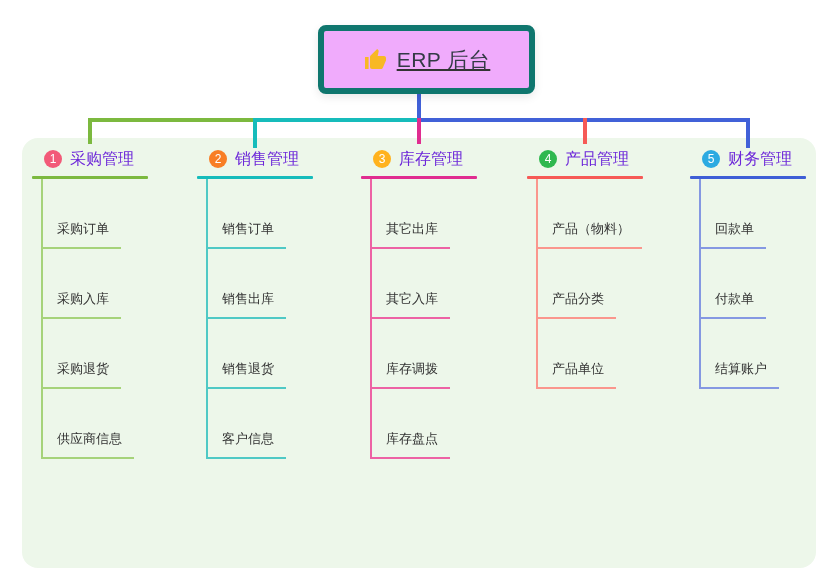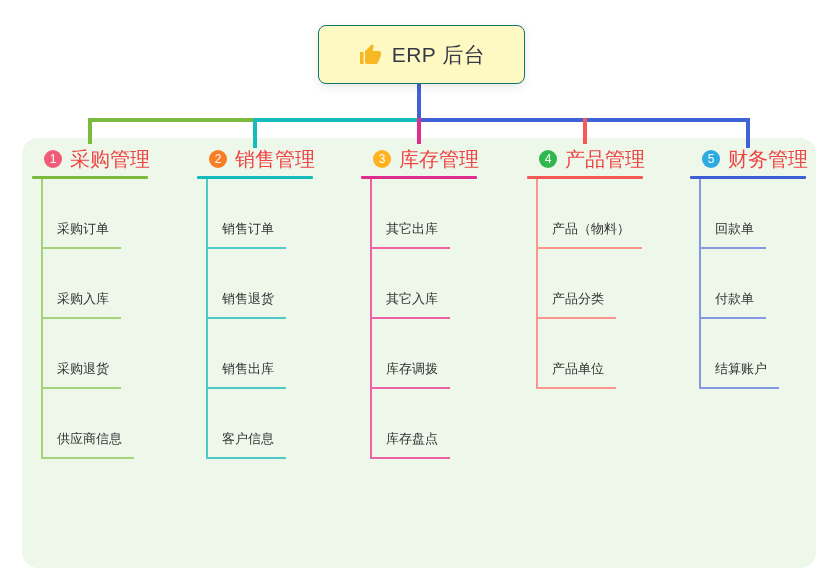--- a/index.html
+++ b/index.html
@@ -5,42 +5,42 @@
   html,body{margin:0;padding:0;}
   body{
     width:839px;height:588px;position:relative;overflow:hidden;
     background:#ffffff;
     font-family:"Liberation Sans","DejaVu Sans",sans-serif;
     color:#333;
   }
   
   .root{
     position:absolute;left:318px;top:25px;width:205px;height:57px;
-    background:#fef9c3;border:1px solid #0f766e;border-radius:8px;
+    background:#f0abfc;border:6px solid #0f766e;border-radius:8px;
     box-shadow:0 3px 10px rgba(0,0,0,.09);
-    display:flex;align-items:center;justify-content:center;gap:10px;
+    display:flex;align-items:center;justify-content:center;gap:10px;text-decoration:underline;
   }
   .root-label{font-size:21px;color:#333a45;letter-spacing:.5px;}
   .thumb{width:24px;height:24px;display:inline-flex;}
   
   .ln{position:absolute;}
   
   .panel{
     position:absolute;left:22px;top:138px;width:794px;height:430px;
     background:#edf7ea;border-radius:16px;
   }
   
   .branch{position:absolute;top:146px;width:118px;}
   .branch-header{display:flex;align-items:center;gap:8px;height:26px;padding-left:12px;}
   .badge{
     width:18px;height:18px;border-radius:50%;flex:0 0 18px;
     display:flex;align-items:center;justify-content:center;
     color:#fff;font-size:12px;line-height:1;
   }
-  .branch-label{font-size:20px;color:#ef4444;white-space:nowrap;}
+  .branch-label{font-size:16px;color:#6d28d9;white-space:nowrap;}
   .branch-underline{height:3px;width:116px;margin-top:4px;border-radius:1px;}
   .branch-items{margin-left:9px;border-left:2px solid;}
   .item{height:70px;display:flex;align-items:flex-end;}
   .item-label{
     display:inline-block;font-size:13px;color:#333;white-space:nowrap;
     padding:0 12px 9px 14px;border-bottom:2px solid;
   }
   
   .t1 .badge{background:#f25a78;} .t1 .branch-underline{background:#7cb93f;}
   .t1 .branch-items{border-left-color:#a6d37a;} .t1 .item-label{border-bottom-color:#a6d37a;}
@@ -105,24 +105,24 @@
   <div class="branch-header">
     <span class="badge">2</span>
     <span class="branch-label">销售管理</span>
   </div>
   <div class="branch-underline"></div>
   <div class="branch-items">
     <div class="item">
         <span class="item-label">销售订单</span>
       </div>
     <div class="item">
-        <span class="item-label">销售退货</span>
+        <span class="item-label">销售出库</span>
       </div>
     <div class="item">
-        <span class="item-label">销售出库</span>
+        <span class="item-label">销售退货</span>
       </div>
     <div class="item">
         <span class="item-label">客户信息</span>
       </div>
   </div>
 </div>
 
 <div class="branch t3" style="left:361px;">
   <div class="branch-header">
     <span class="badge">3</span>

